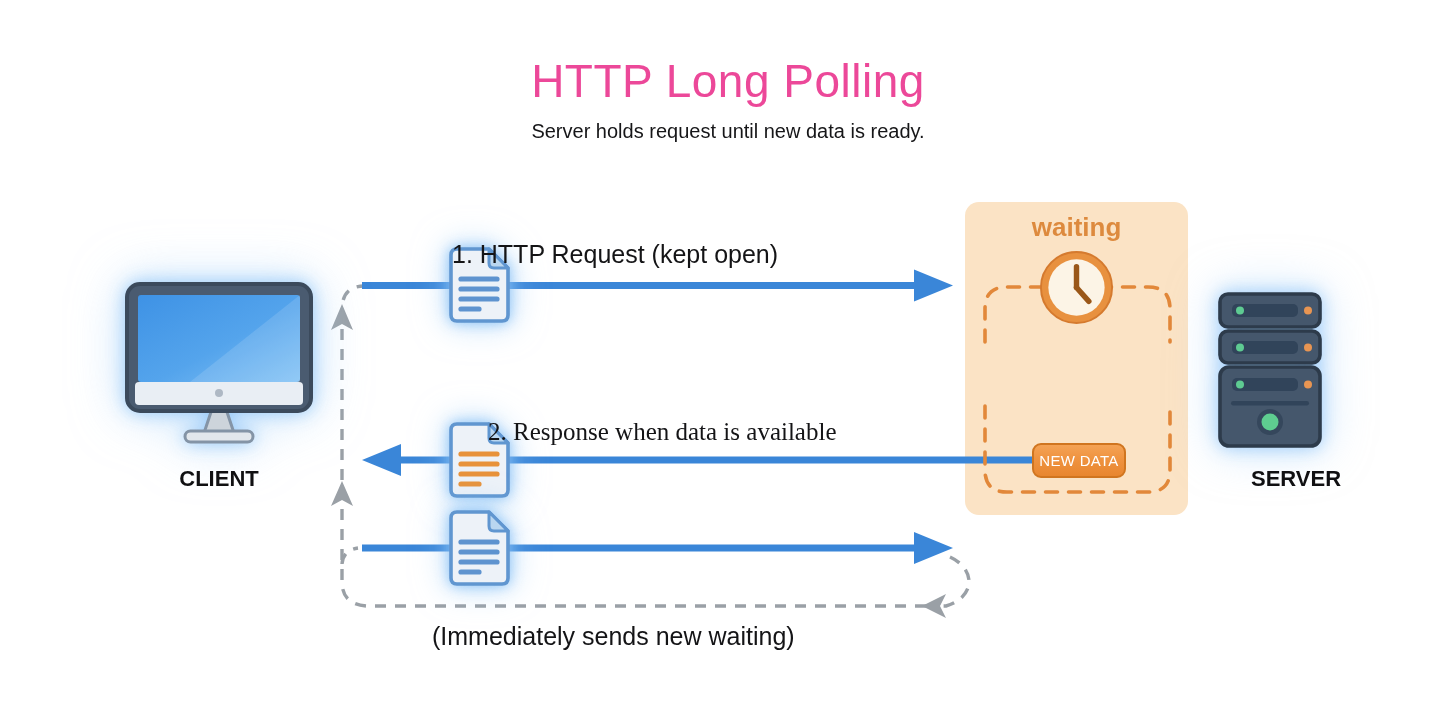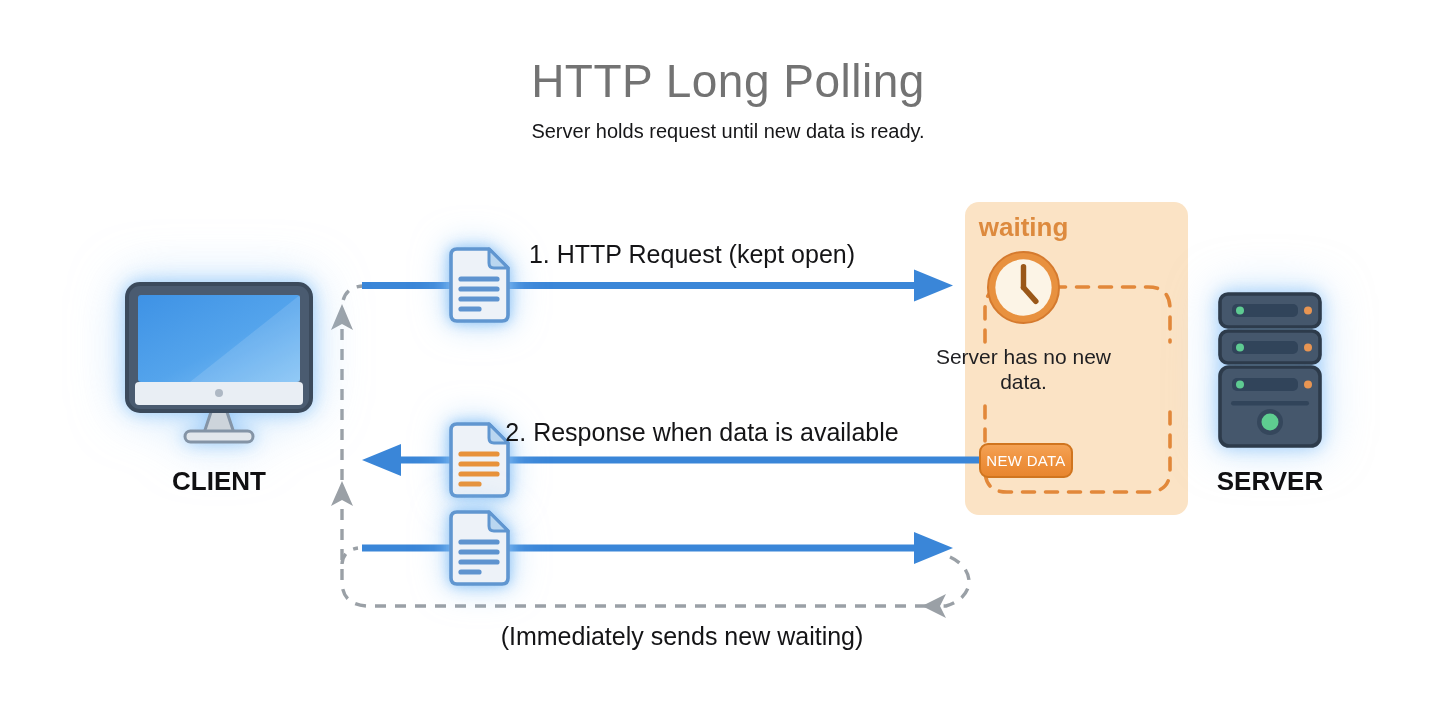--- a/index.html
+++ b/index.html
@@ -11,38 +11,38 @@
     --badge-border:#d0751f;
     --doc-lines-blue:#5e93cf;
     --doc-lines-orange:#e8923a;
     --text-dark:#1d1d1f;
   }
   *{margin:0;padding:0;box-sizing:border-box;}
   body{background:#fff;font-family:"Liberation Sans","DejaVu Sans",sans-serif;}
   .canvas{position:relative;width:1456px;height:720px;background:#ffffff;overflow:hidden;}
 
   .title{position:absolute;left:0;top:54px;width:1456px;text-align:center;
-         font-size:46px;font-weight:500;color:#737373;letter-spacing:.5px;}
+         font-size:46px;font-weight:500;color:#ec4899;letter-spacing:.5px;}
   .subtitle{position:absolute;left:0;top:120px;width:1456px;text-align:center;
          font-size:20px;font-weight:400;color:#161618;}
 
   .overlay{position:absolute;left:0;top:0;width:1456px;height:720px;z-index:2;}
 
-  .flow-label{position:absolute;text-align:center;font-size:25px;color:#141416;z-index:3;}
+  .flow-label{position:absolute;font-size:25px;color:#141416;z-index:3;}
   .label-request{left:452px;top:240px;width:480px;}
-  .label-response{left:432px;top:418px;width:540px;}
+  .label-response{left:488px;top:418px;width:540px;font-family:Liberation Serif, serif;}
   .label-loop{left:432px;top:622px;width:500px;}
 
-  .node-label{position:absolute;text-align:center;font-size:26px;font-weight:700;color:#101012;z-index:3;}
+  .node-label{position:absolute;text-align:center;font-size:22px;font-weight:700;color:#101012;z-index:3;}
   .client-label{left:119px;top:466px;width:200px;}
-  .server-label{left:1170px;top:466px;width:200px;text-align:center;}
+  .server-label{left:1196px;top:466px;width:200px;text-align:center;}
 
   .waiting-panel-bg{position:absolute;left:965px;top:202px;width:223px;height:313px;
          background:var(--panel-bg);border-radius:14px;z-index:1;}
-  .panel-content{position:absolute;left:912px;top:202px;width:223px;height:313px;z-index:3;}
+  .panel-content{position:absolute;left:965px;top:202px;width:223px;height:313px;z-index:3;}
   .waiting-title{position:absolute;left:0;top:10px;width:223px;text-align:center;
          font-size:26px;font-weight:700;color:#dd8a3e;}
   .clock{position:absolute;left:72px;top:46px;width:79px;height:79px;}
   .panel-text{position:absolute;left:0;top:142px;width:223px;text-align:center;
          font-size:21px;line-height:25px;color:#1f1f22;}
   .badge{position:absolute;left:67px;top:241px;width:94px;height:35px;z-index:4;
          background:linear-gradient(180deg,#f4a255 0%,var(--badge-bg) 45%,#e8862f 100%);
          border:2.5px solid var(--badge-border);border-radius:9px;
          color:#fff;font-size:15px;font-weight:400;letter-spacing:.3px;
          display:flex;align-items:center;justify-content:center;}
@@ -182,18 +182,17 @@
     <div class="waiting-title">waiting</div>
     <svg class="clock" viewBox="0 0 80 80">
       <circle cx="40" cy="40" r="36" fill="#e8913f" stroke="#d57a2e" stroke-width="2"></circle>
       <circle cx="40" cy="40" r="28.5" fill="#fcf4e6"></circle>
       <g stroke="#9a5718" stroke-width="5.5" stroke-linecap="round">
         <line x1="40" y1="40" x2="40" y2="19"></line>
         <line x1="40" y1="40" x2="52.5" y2="54"></line>
       </g>
     </svg>
     <div class="panel-text">
-      <div>Server has no new data.</div>
     </div>
     <div class="badge">NEW DATA</div>
   </div>
 
 </div>
 
 </body></html>

